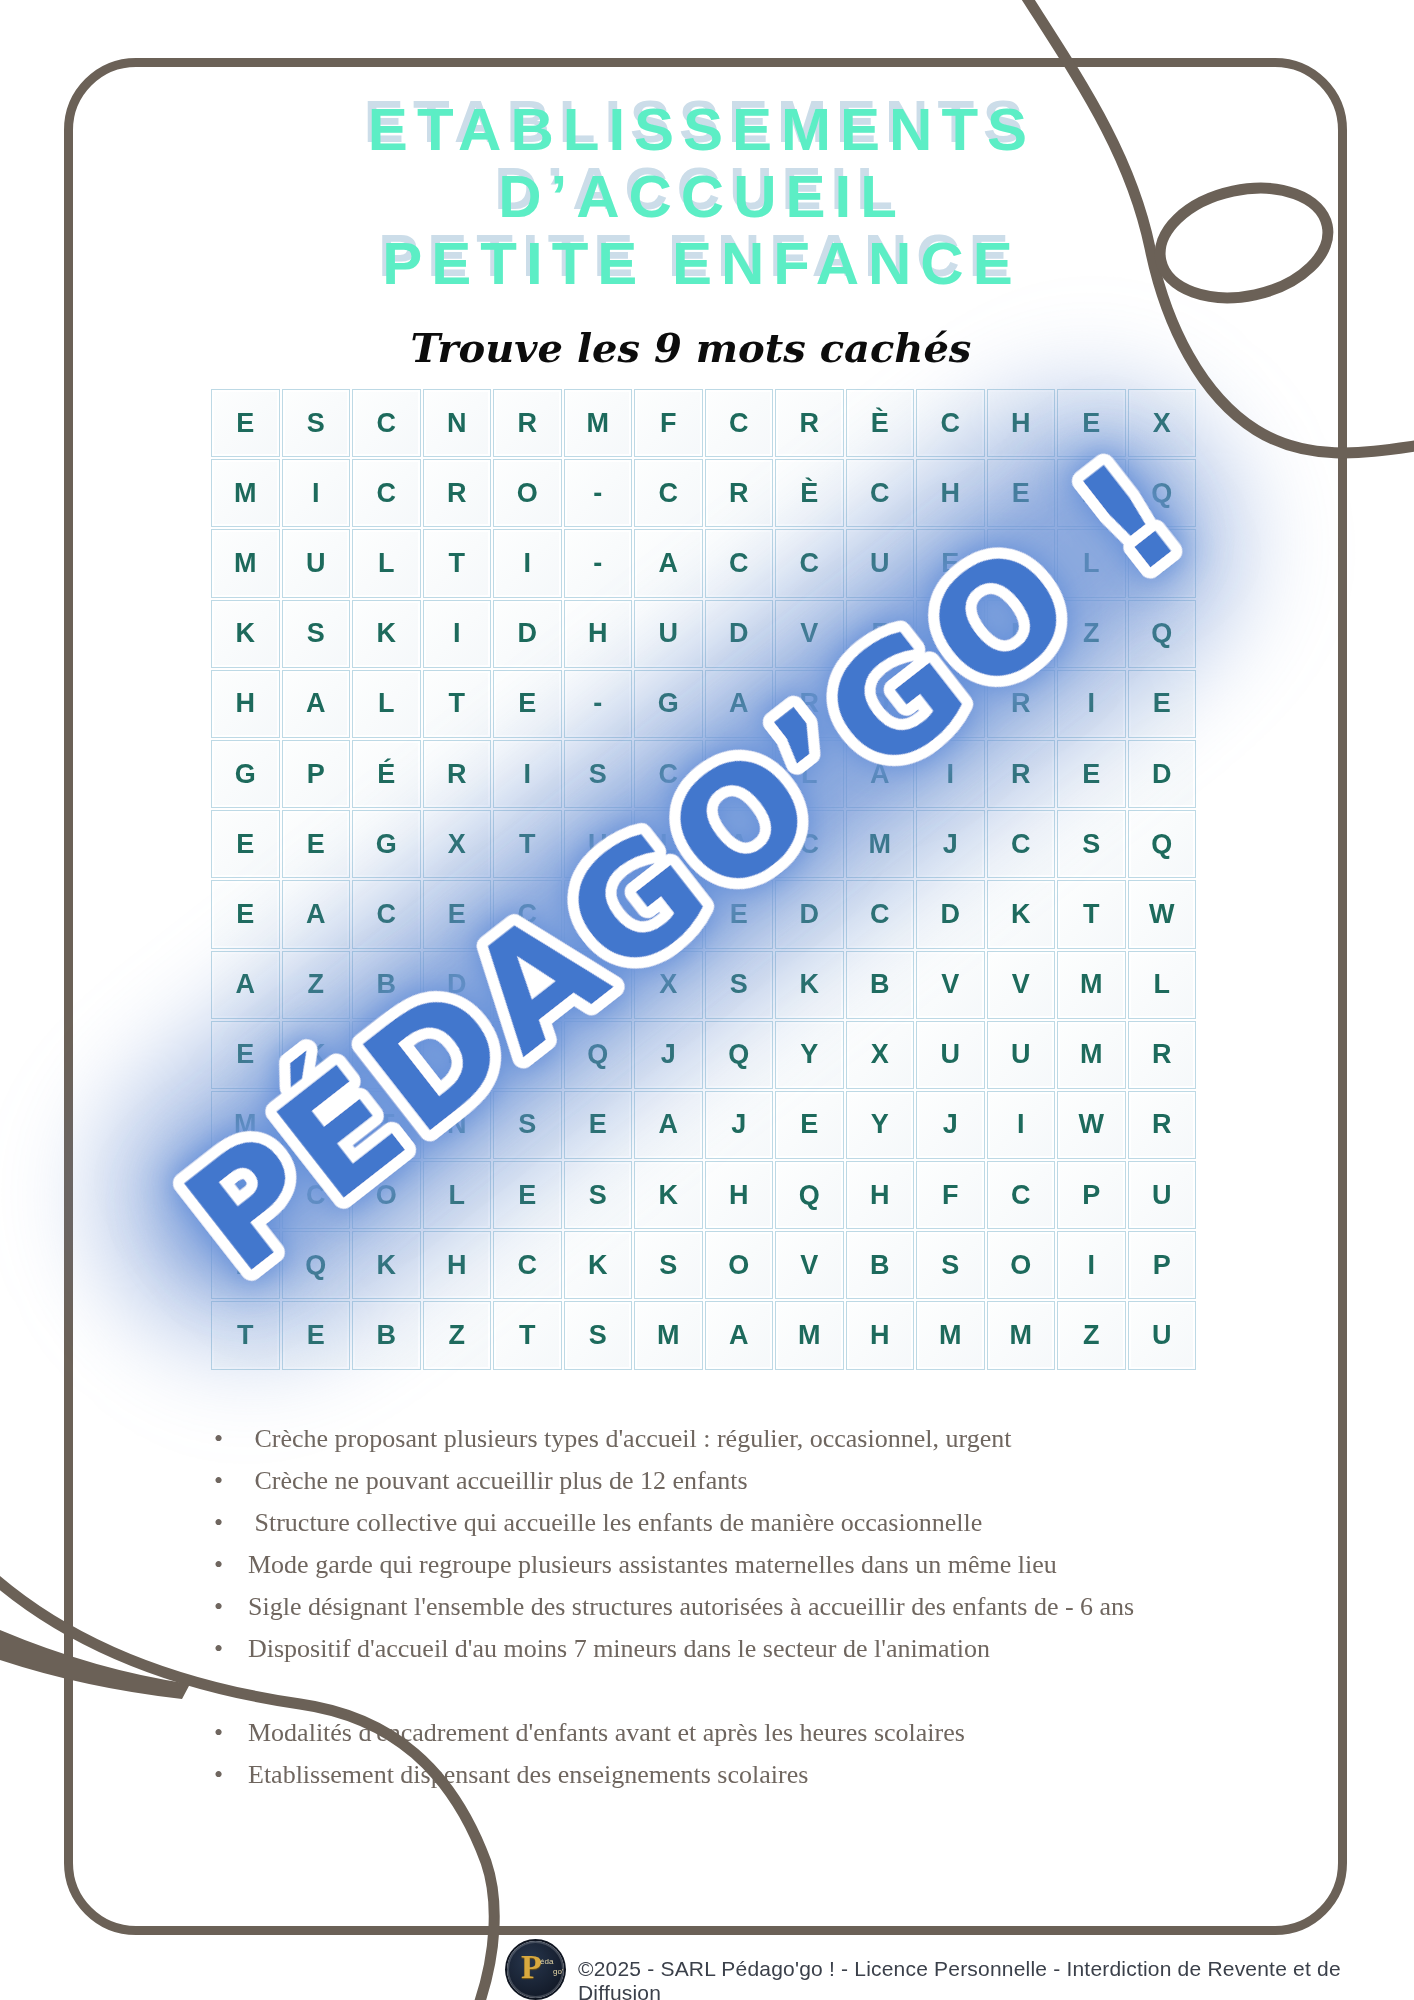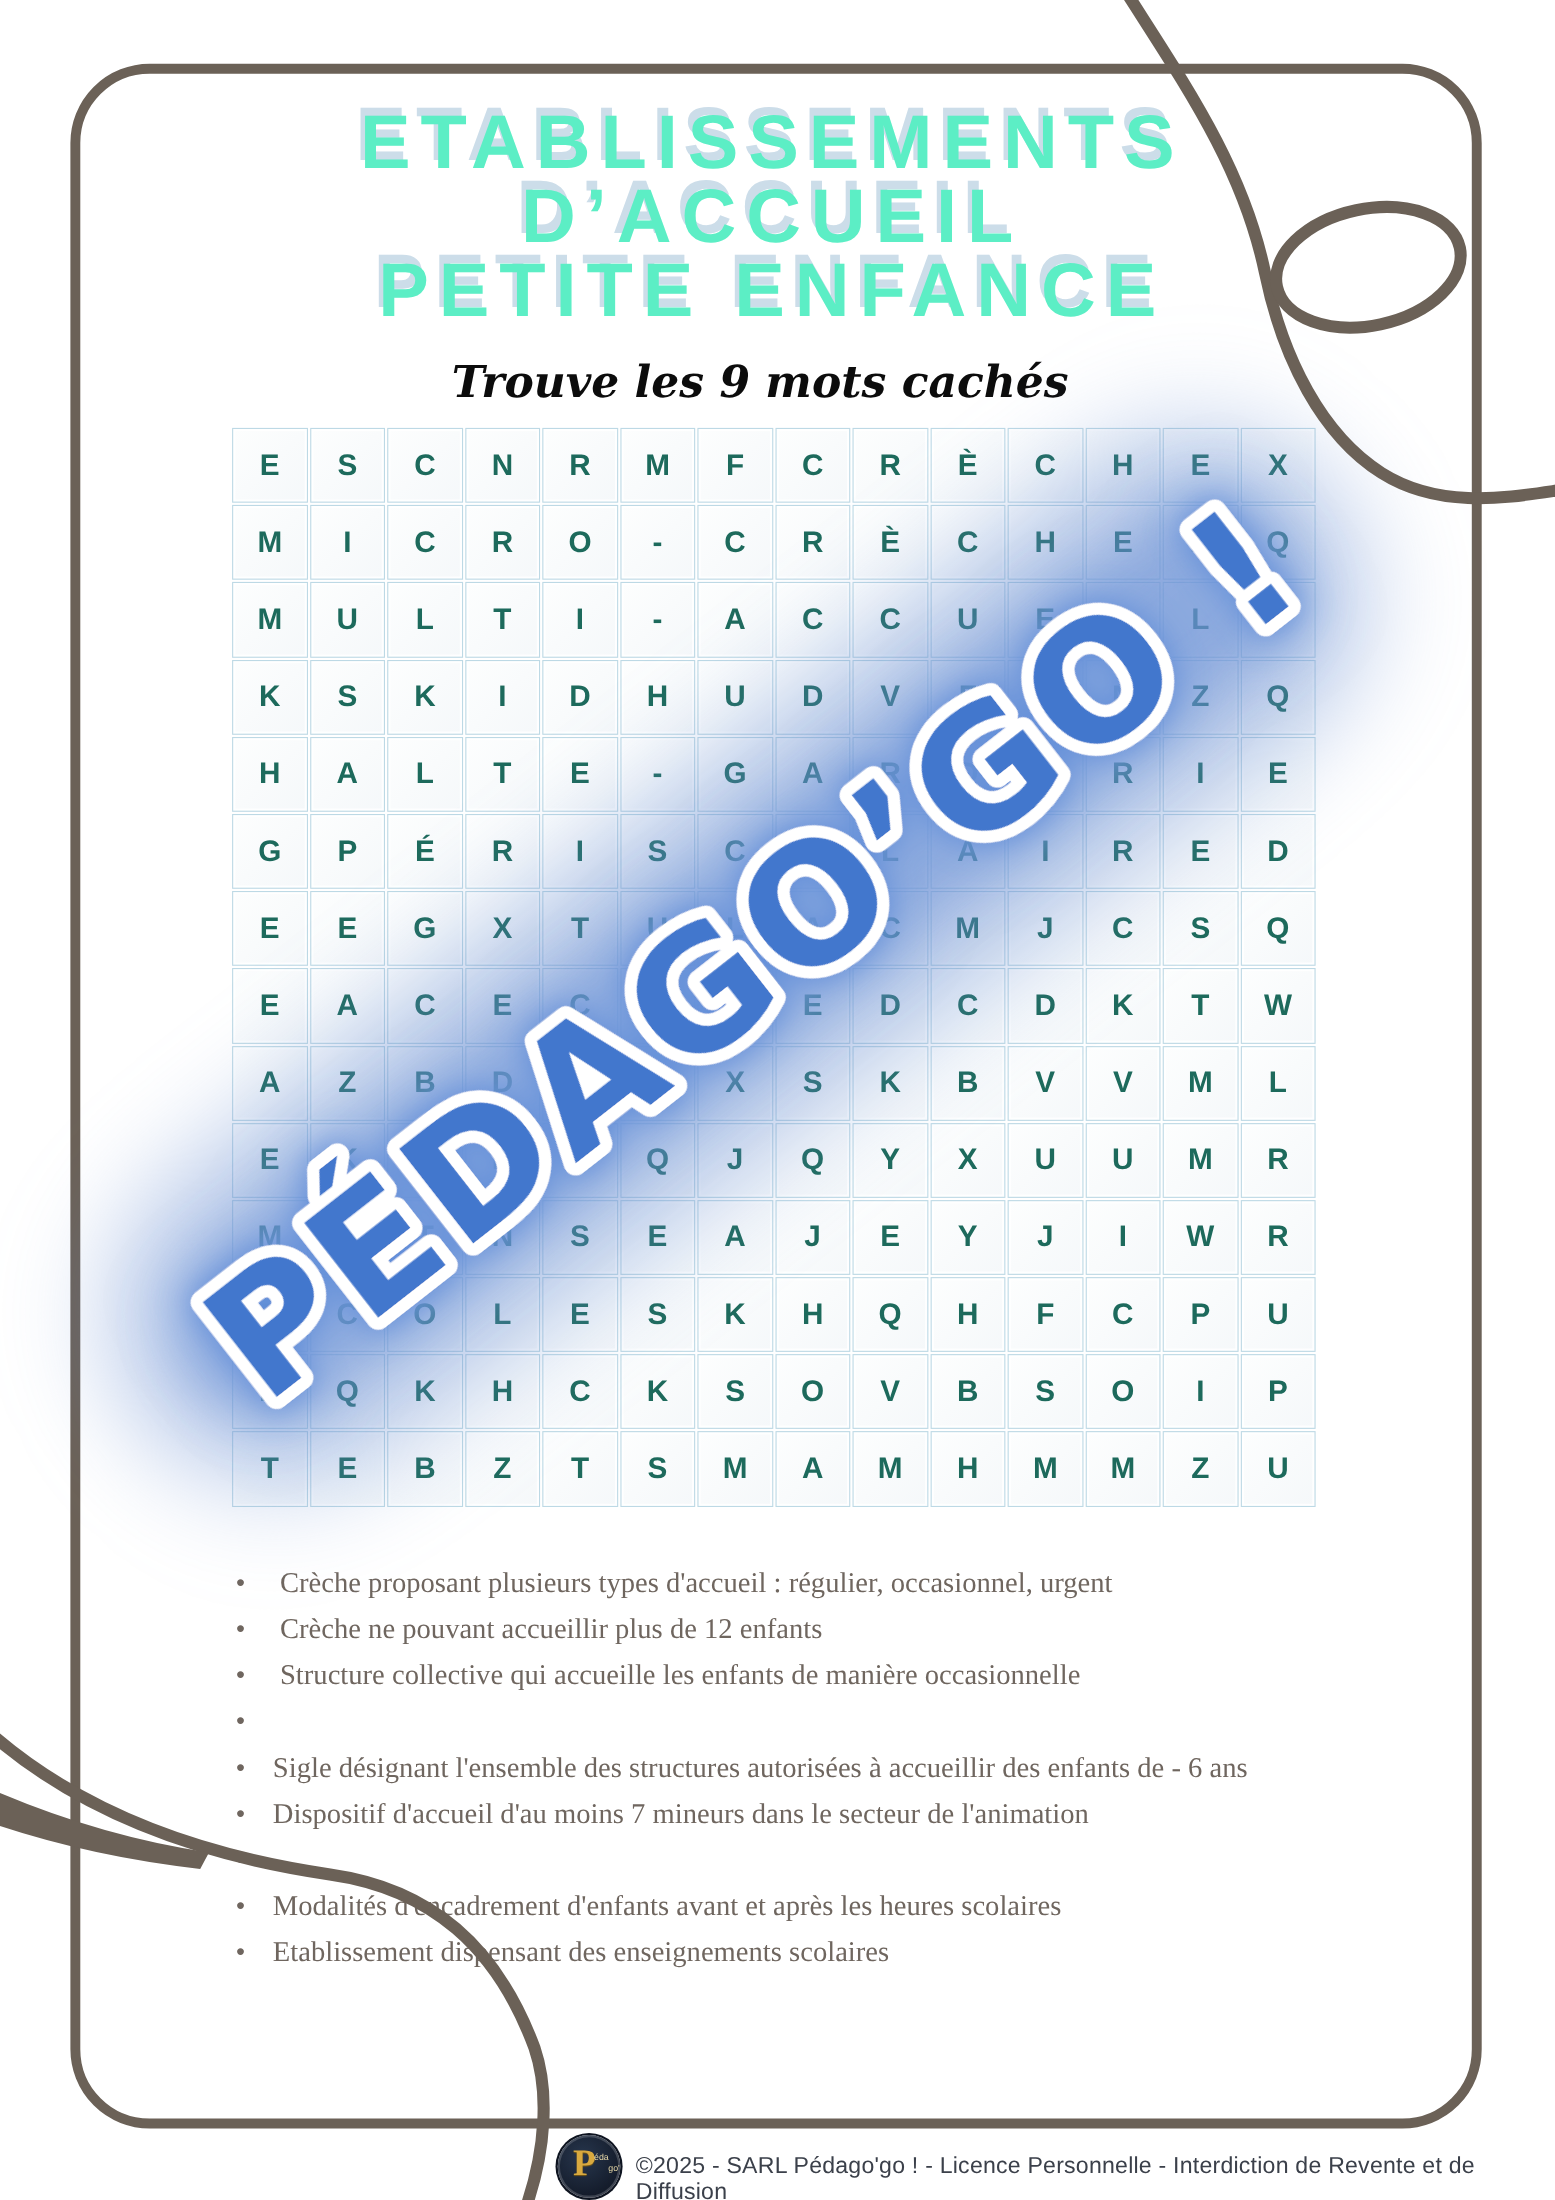--- a/index.html
+++ b/index.html
@@ -9,21 +9,21 @@
   }
   
   .card{
     position:absolute;left:64px;top:58px;width:1265px;height:1859px;
     border:9px solid #6b6157;border-radius:72px;background:#ffffff;z-index:1;
   }
   
   .title{
     position:absolute;left:67px;top:96px;width:1270px;text-align:center;z-index:3;
     font-family:"Liberation Sans",sans-serif;font-weight:bold;
-    font-size:69px;line-height:67px;letter-spacing:9px;color:#5ceec5;
+    font-size:60px;line-height:67px;letter-spacing:9px;color:#5ceec5;
     text-shadow:-4px -8px 0 #ccdde9;
   }
   .subtitle{
     position:absolute;left:51px;top:324px;width:1280px;text-align:center;z-index:3;
     font-family:"DejaVu Serif","Liberation Serif",serif;font-style:italic;font-weight:bold;
     font-size:40px;color:#0c0c0c;
   }
   
   .grid{
     position:absolute;left:210px;top:388px;z-index:2;
@@ -321,20 +321,21 @@
     <div class="clue">
       <span class="bullet">•</span>
       <span class="clue-text"> Crèche ne pouvant accueillir plus de 12 enfants</span>
     </div>
     <div class="clue">
       <span class="bullet">•</span>
       <span class="clue-text"> Structure collective qui accueille les enfants de manière occasionnelle</span>
     </div>
     <div class="clue">
       <span class="bullet">•</span>
+      <span class="clue-text">Mode garde qui regroupe plusieurs assistantes maternelles dans un même lieu</span>
     </div>
     <div class="clue">
       <span class="bullet">•</span>
       <span class="clue-text">Sigle désignant l'ensemble des structures autorisées à accueillir des enfants de - 6 ans</span>
     </div>
     <div class="clue">
       <span class="bullet">•</span>
       <span class="clue-text">Dispositif d'accueil d'au moins 7 mineurs dans le secteur de l'animation</span>
     </div>
     <div class="clue">

